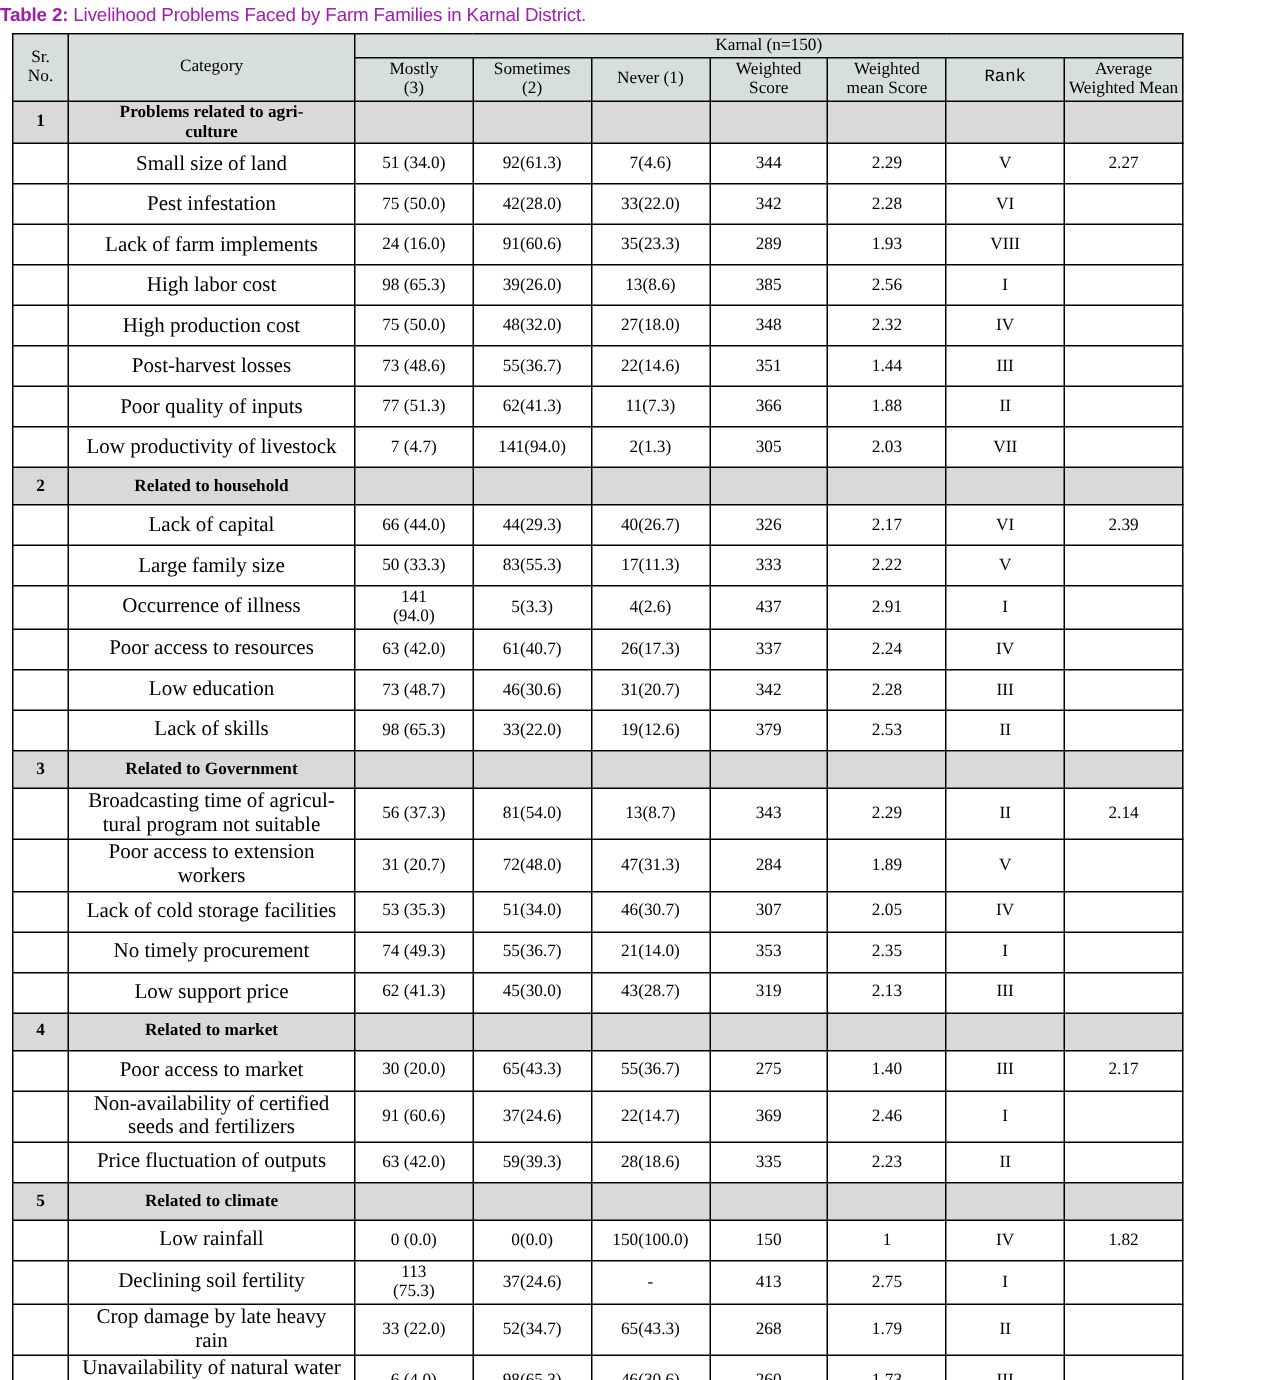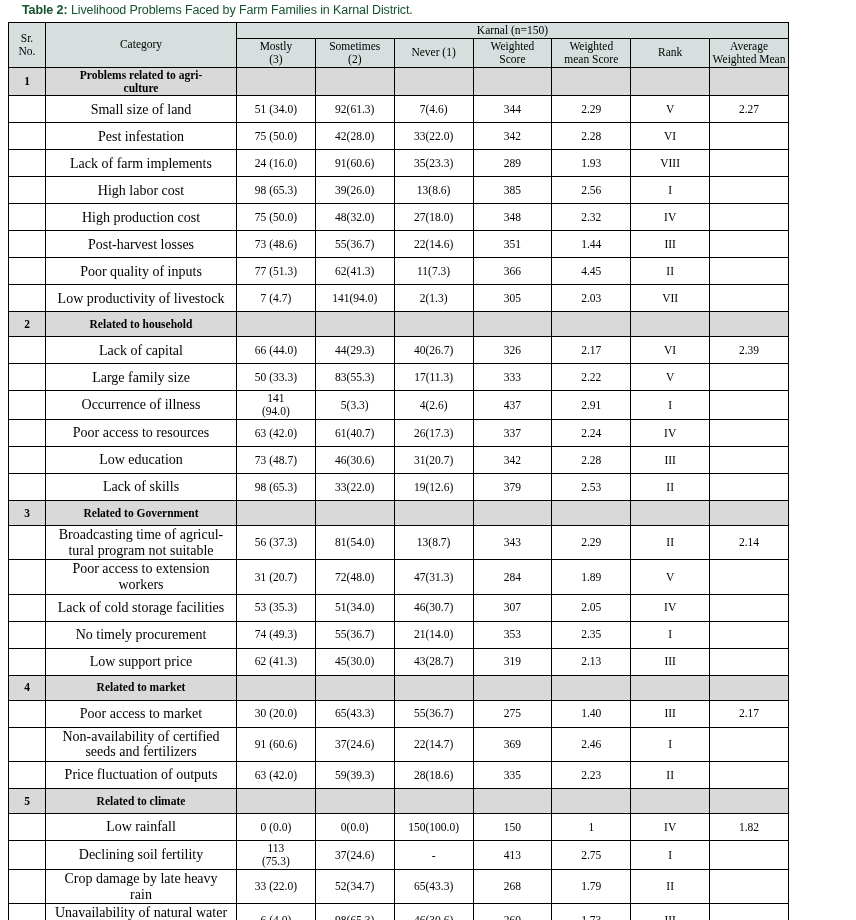--- a/index.html
+++ b/index.html
@@ -9,25 +9,25 @@
   }
   body {
     width: 856px;
     height: 920px;
     font-family: "Liberation Serif", "DejaVu Serif", serif;
     color: #000000;
     overflow: hidden;
   }
   #caption {
     position: absolute;
-    left: 22px;
+    left: 0;
     top: 3px;
     font-family: "Liberation Sans", sans-serif;
     font-size: 12.5px;
-    color: #14532d;
+    color: #a21caf;
     white-space: nowrap;
     letter-spacing: -0.1px;
   }
   #caption .cap-label {
     font-weight: bold;
   }
   #tbl-wrap {
     position: absolute;
     left: 8px;
     top: 22px;
@@ -54,21 +54,21 @@
     font-size: 11.5px;
     padding: 3px 2px;
   }
   th.h-srno { width: 32px; }
   th.h-cat  { width: 186px; }
   th.h-most { width: 71px; }
   th.h-some { width: 78px; }
   th.h-nev  { width: 87px; }
   th.h-ws   { width: 71px; }
   th.h-wms  { width: 95px; }
-  th.h-rank { width: 54px; }
+  th.h-rank { width: 54px; font-family: Liberation Mono, monospace; }
   th.h-awm  { width: 107px; }
 
   tr.section-row td {
     background: #d9d9d9;
     font-weight: bold;
     height: 22px;
   }
   tr.section-row td.sec-name {
     font-size: 11.5px;
   }
@@ -190,21 +190,21 @@
           <td class="c-num two-line">III</td>
           <td class="c-num two-line">&nbsp;</td>
         </tr>
         <tr class="data-row">
           <td>&nbsp;</td>
           <td class="c-cat two-line">Poor quality of inputs</td>
           <td class="c-num two-line">77 (51.3)</td>
           <td class="c-num two-line">62(41.3)</td>
           <td class="c-num two-line">11(7.3)</td>
           <td class="c-num two-line">366</td>
-          <td class="c-num two-line">4.45</td>
+          <td class="c-num two-line">1.88</td>
           <td class="c-num two-line">II</td>
           <td class="c-num two-line">&nbsp;</td>
         </tr>
         <tr class="data-row">
           <td>&nbsp;</td>
           <td class="c-cat two-line">Low productivity of livestock</td>
           <td class="c-num two-line">7 (4.7)</td>
           <td class="c-num two-line">141(94.0)</td>
           <td class="c-num two-line">2(1.3)</td>
           <td class="c-num two-line">305</td>

